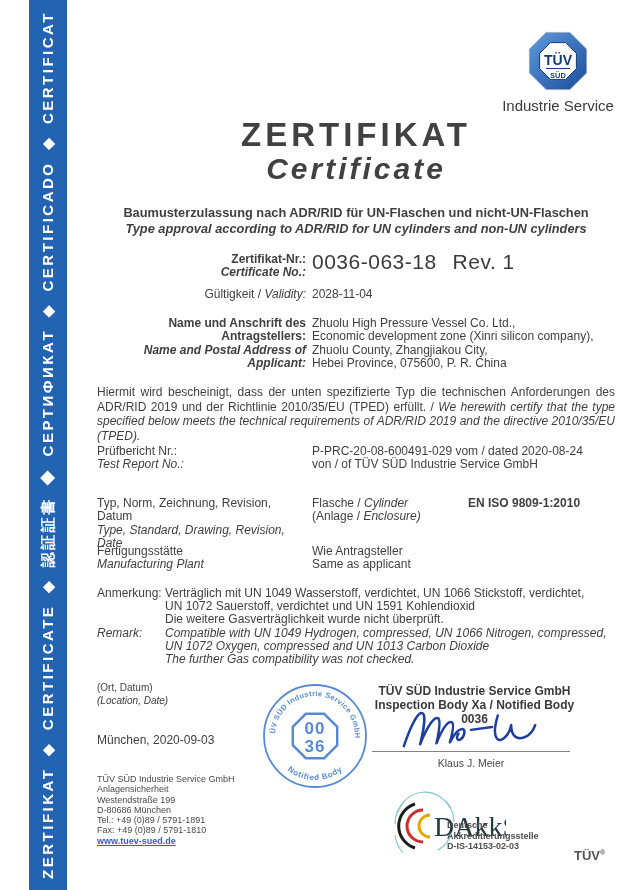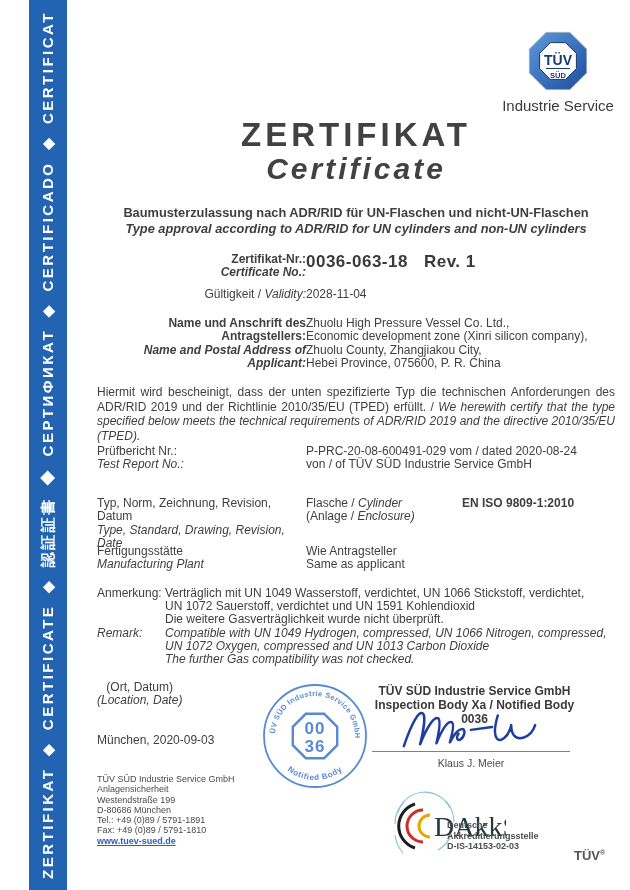--- a/index.html
+++ b/index.html
@@ -15,39 +15,39 @@
   .tuv-logo{position:absolute;left:523px;top:28px;}
   .logo-caption{position:absolute;left:500px;top:97px;width:116px;text-align:center;font-size:15px;color:#3a3a3a;}
 
   
   .title-de{position:absolute;left:77px;top:116px;width:558px;text-align:center;font-size:33px;font-weight:bold;letter-spacing:4px;color:#414141;}
   .title-en{position:absolute;left:77px;top:152px;width:558px;text-align:center;font-size:30px;font-weight:bold;font-style:italic;letter-spacing:3px;color:#414141;}
   .subtitle{position:absolute;left:67px;top:205px;width:578px;text-align:center;font-size:12.8px;font-weight:bold;line-height:15.5px;}
   .subtitle .en{font-style:italic;}
 
   
-  .row{position:absolute;left:97px;width:518px;display:grid;grid-template-columns:209px 1fr;font-size:12px;line-height:13.4px;}
+  .row{position:absolute;left:97px;width:518px;display:grid;grid-template-columns:209px 1fr;column-gap:6px;font-size:12px;line-height:13.4px;}
   .row .lbl{text-align:right;}
   .row .lbl.left{text-align:left;}
   .row .lbl .de{display:block;}
   .row .lbl .en{display:block;font-style:italic;}
   .row .lbl.bold .de,.row .lbl.bold .en{font-weight:bold;}
-  .cert-value{font-size:17px;font-weight:bold;letter-spacing:0.5px;line-height:18px;color:#3a3a3a;}
+  .cert-value{font-size:21px;font-weight:normal;letter-spacing:0.5px;line-height:18px;color:#3a3a3a;}
   .cert-value .rev{margin-left:16px;}
   .statement{position:absolute;left:97px;top:385px;width:518px;font-size:12px;line-height:14.5px;text-align:justify;}
   .statement .en{font-style:italic;}
   .val-line{position:relative;}
   .val-line .std{position:absolute;left:156px;top:0;font-weight:bold;white-space:nowrap;}
   .ital{font-style:italic;}
 
   .remark-grid{position:absolute;left:97px;top:587px;width:518px;display:grid;grid-template-columns:62px 1fr;column-gap:6px;font-size:12px;line-height:13.2px;}
   .remark-grid .en-lines,.remark-grid .en-lbl{font-style:italic;}
 
   
-  .issue-lbl{position:absolute;left:97px;top:681px;font-size:12px;line-height:13.4px;text-align:center;}
+  .issue-lbl{position:absolute;left:97px;top:681px;font-size:10px;line-height:13.4px;}
   .issue-lbl .en{font-style:italic;}
   .issue-val{position:absolute;left:97px;top:733px;font-size:12px;}
 
   .stamp{position:absolute;left:261px;top:682px;opacity:0.92;}
 
   .inspection{position:absolute;left:372px;top:684px;width:205px;text-align:center;font-size:12px;font-weight:bold;line-height:14px;color:#3a3a3a;}
   .signature{position:absolute;left:398px;top:704px;}
   .sig-line{position:absolute;left:372px;top:751px;width:198px;height:1px;background:#808080;}
   .signer{position:absolute;left:372px;top:757px;width:198px;text-align:center;font-size:10.5px;color:#4a4a4a;}
 

